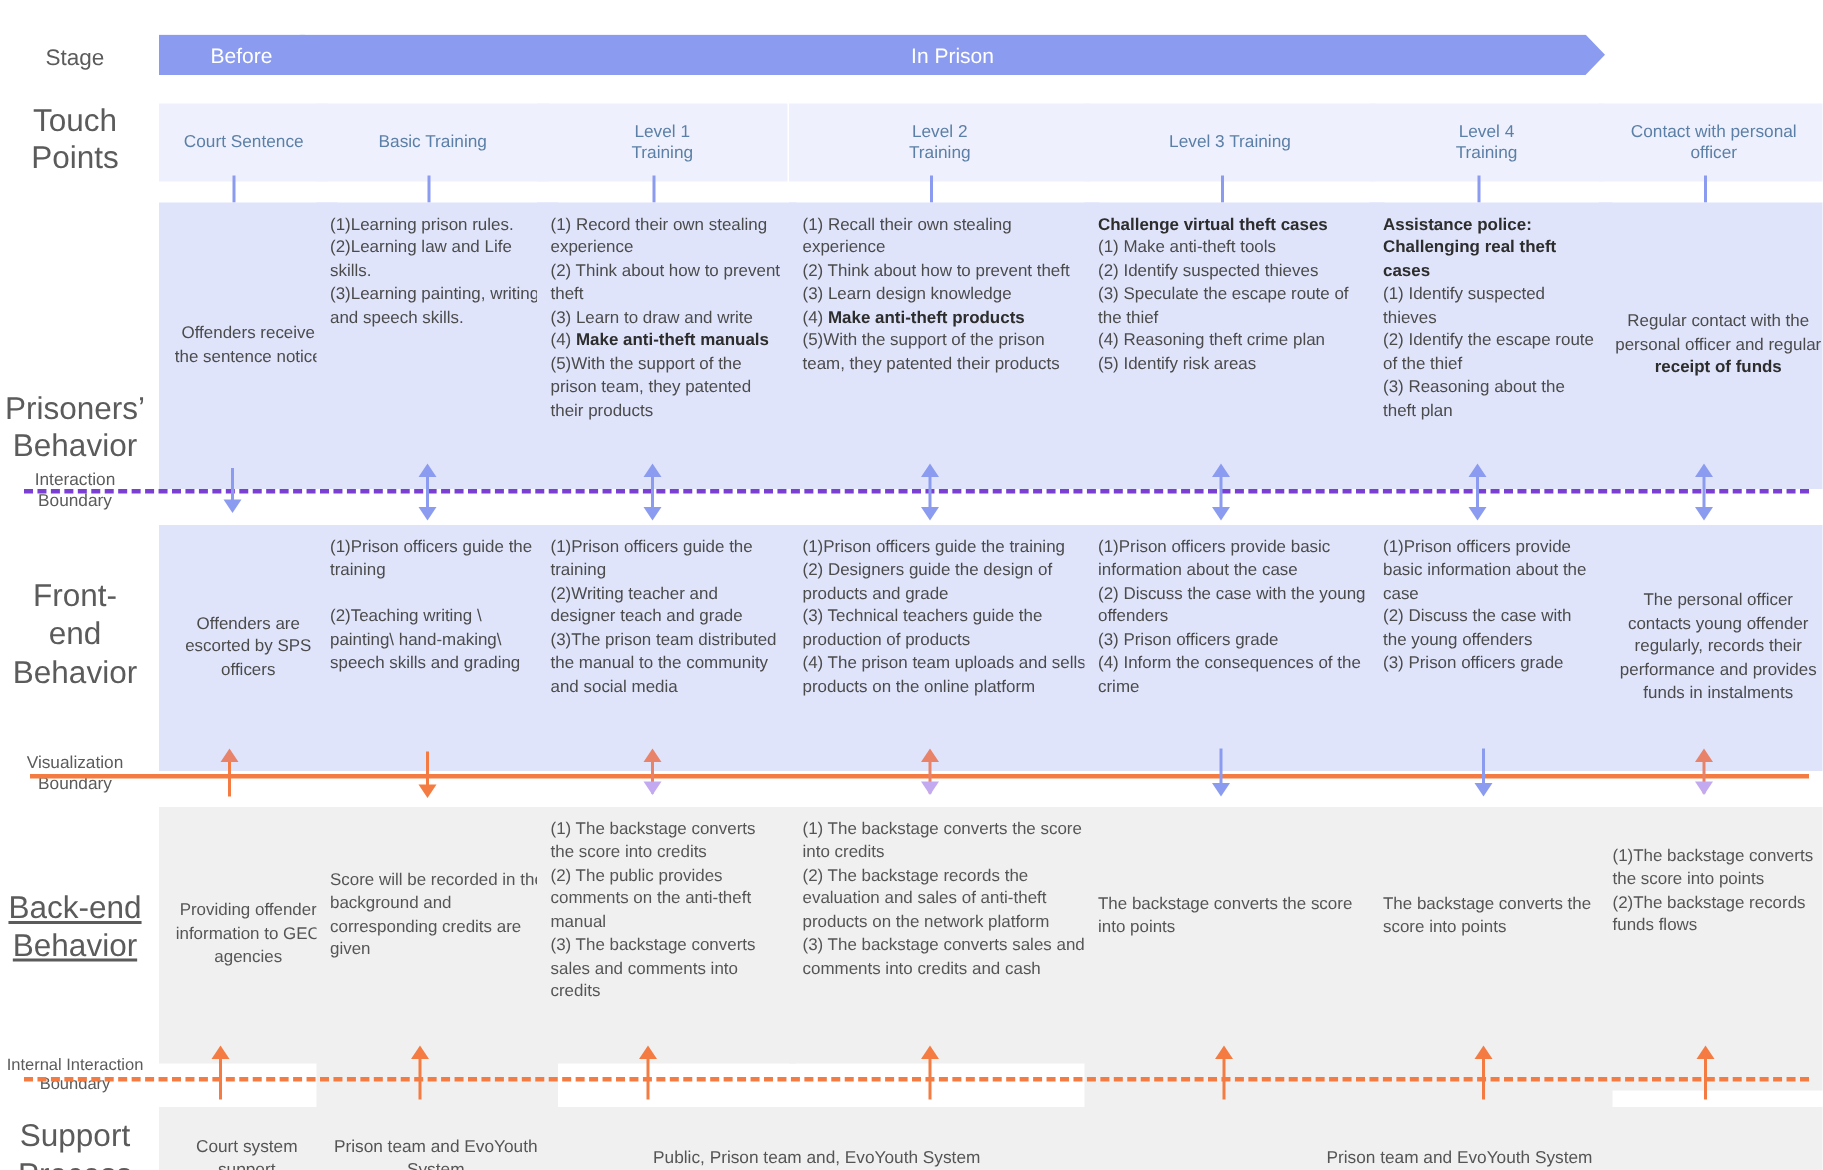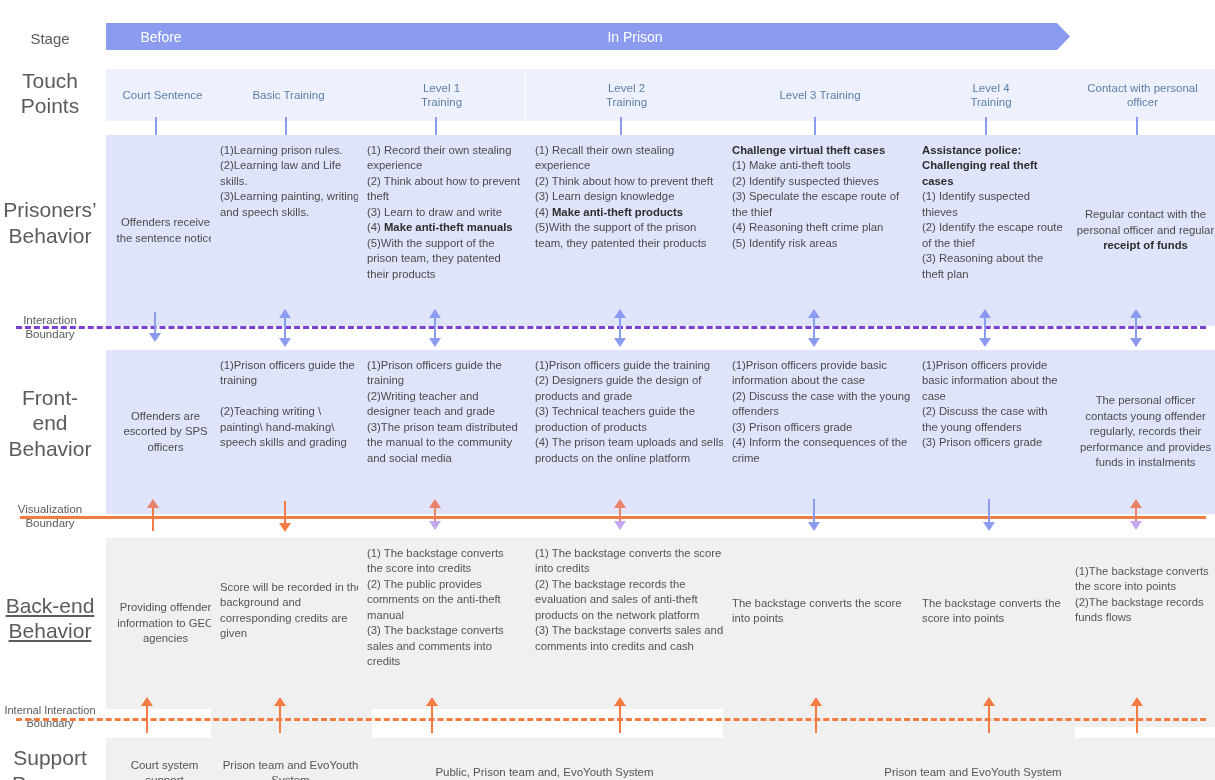--- a/index.html
+++ b/index.html
@@ -75,21 +75,21 @@
 <div id="canvas">
 
   <div class="rowlabel big" style="top:2px;height:27px;font-size:15px;">
     <span>Stage</span>
   </div>
 
   <div class="rowlabel big multi" style="top:46px;height:48px;">
     <span class="nl">Touch<br>Points</span>
   </div>
 
-  <div class="rowlabel big multi" style="top:112px;height:175px;">
+  <div class="rowlabel big multi" style="top:112px;height:175px;align-items:flex-end;">
     <span class="nl">Prisoners’<br>Behavior</span>
   </div>
 
   <div class="rowlabel small multi" style="top:288px;height:34px;">
     <span class="nl">Interaction<br>Boundary</span>
   </div>
 
   <div class="rowlabel big multi" style="top:325px;height:150px;">
     <span class="nl">Front-<br>end<br>Behavior</span>
   </div>

